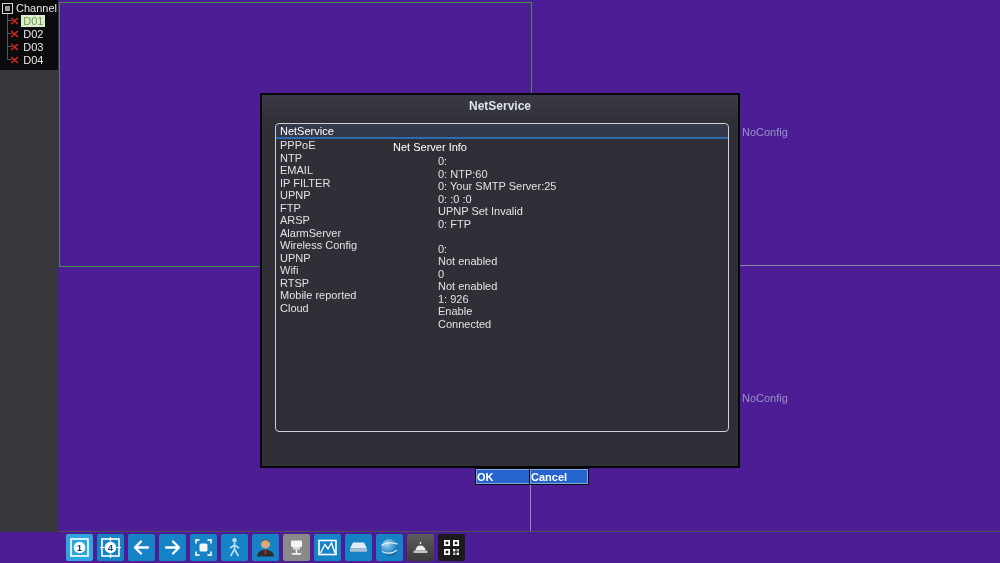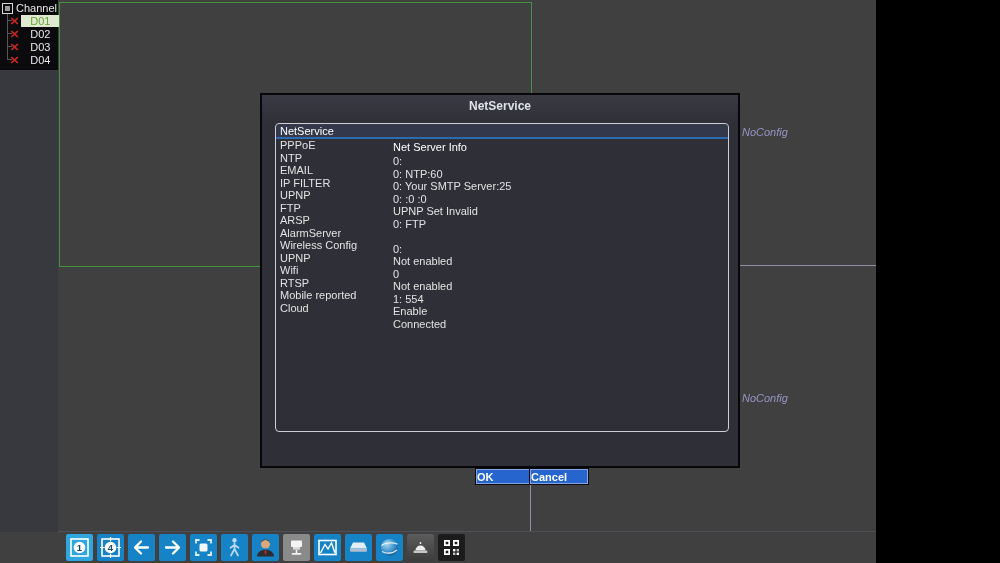--- a/index.html
+++ b/index.html
@@ -1,57 +1,57 @@
 <!DOCTYPE html>
 <html><head>
 <meta charset="utf-8">
 <style>
   html,body{margin:0;padding:0;background:#000;}
-  #screen{position:relative;width:876px;height:563px;background:#404040;overflow:hidden;
+  #screen{position:relative;width:1000px;height:563px;background:#4c1d95;overflow:hidden;
           font-family:"Liberation Sans",sans-serif;-webkit-font-smoothing:antialiased;}
 
   
   #sidebar{position:absolute;left:0;top:0;width:58px;height:532px;background:#38383f;}
 
   
   #chtree{position:absolute;left:0;top:0;width:58px;height:70px;background:#0b0b0d;z-index:5;
           color:#e8e8e8;font-size:11px;}
   .ch-head{position:absolute;left:2px;top:2px;display:flex;align-items:center;gap:3px;}
   .tree-box{width:9px;height:9px;border:1px solid #d8d8d8;background:#0b0b0d;position:relative;}
   .tree-box:after{content:"";position:absolute;left:2px;top:2px;width:5px;height:5px;background:#9a9a9a;}
   .ch-item{position:absolute;left:10px;display:flex;align-items:center;gap:2px;height:12px;}
   .xmark{color:#c32525;font-weight:bold;font-size:11px;line-height:10px;transform:scaleX(1.1);}
-  .ch-label{color:#e8e8e8;padding:0 9px;}
+  .ch-label{color:#e8e8e8;padding:0 2px;}
   .ch-label.selected{background:#dfe8d0;color:#63a433;}
   .tree-vline{position:absolute;left:7px;top:14px;width:1px;height:46px;background:#565656;}
   .tree-stub{position:absolute;left:7px;width:5px;height:1px;background:#565656;}
 
   
   #sel-border{position:absolute;left:59px;top:2px;width:471px;height:263px;
               border:1px solid #44923f;z-index:1;}
   .gline{position:absolute;background:#8d8da5;z-index:1;}
   #vline-bottom{left:530px;top:265px;width:1px;height:266px;}
   #hline-right{left:531px;top:265px;width:469px;height:1px;}
   #toolbar-line{left:58px;top:531px;width:942px;height:1px;background:#4f4f58;}
 
-  .noconfig{position:absolute;left:742px;color:#9595c5;font-size:11px;z-index:1;font-style:italic;}
+  .noconfig{position:absolute;left:742px;color:#9595c5;font-size:11px;z-index:1;}
   #noconfig-top{top:126px;}
   #noconfig-bottom{top:392px;}
 
   
   #dialog{position:absolute;left:260px;top:93px;width:480px;height:375px;z-index:10;
           background:linear-gradient(#3a3a44,#2f2f38 30px);border:2px solid #07070a;
           box-sizing:border-box;}
   #dialog-title{position:absolute;left:0;top:4px;width:100%;text-align:center;
                 color:#dfe2ea;font-size:12px;font-weight:bold;}
   #svc-table{position:absolute;left:13px;top:28px;width:454px;height:309px;
              border:1px solid #cfcfd4;border-radius:4px;box-sizing:border-box;overflow:hidden;}
   .thead{display:flex;height:13px;align-items:center;font-size:11px;color:#fff;
          background:rgba(64,82,118,.30);border-bottom:2px solid #2e6ab0;}
-  .trow{display:flex;height:12.5px;align-items:center;font-size:11px;color:#e2e2e2;}
+  .trow{display:flex;height:12.5px;align-items:center;font-size:11px;color:#e2e2e2;gap:45px;}
   .c1{width:113px;padding-left:4px;white-space:nowrap;overflow:hidden;}
   .c2{flex:1;white-space:nowrap;overflow:hidden;margin-top:32px;}
 
   .dlg-btn{position:absolute;top:350px;width:58px;height:15px;line-height:14px;
            background:#2565cd;border:1px solid #8aa6e0;box-shadow:0 0 0 1px #0a0a10;
            color:#fff;font-size:11px;font-weight:bold;text-align:left;box-sizing:border-box;
            cursor:pointer;margin-top:24px;}
   #btn-ok{left:214px;}
   #btn-cancel{left:268px;}
 
@@ -155,21 +155,21 @@
       <div class="trow">
         <span class="c1">UPNP</span>
         <span class="c2">0</span>
       </div>
       <div class="trow">
         <span class="c1">Wifi</span>
         <span class="c2">Not enabled</span>
       </div>
       <div class="trow">
         <span class="c1">RTSP</span>
-        <span class="c2">1: 554</span>
+        <span class="c2">1: 926</span>
       </div>
       <div class="trow">
         <span class="c1">Mobile reported</span>
         <span class="c2">Enable</span>
       </div>
       <div class="trow">
         <span class="c1">Cloud</span>
         <span class="c2">Connected</span>
       </div>
     </div>

